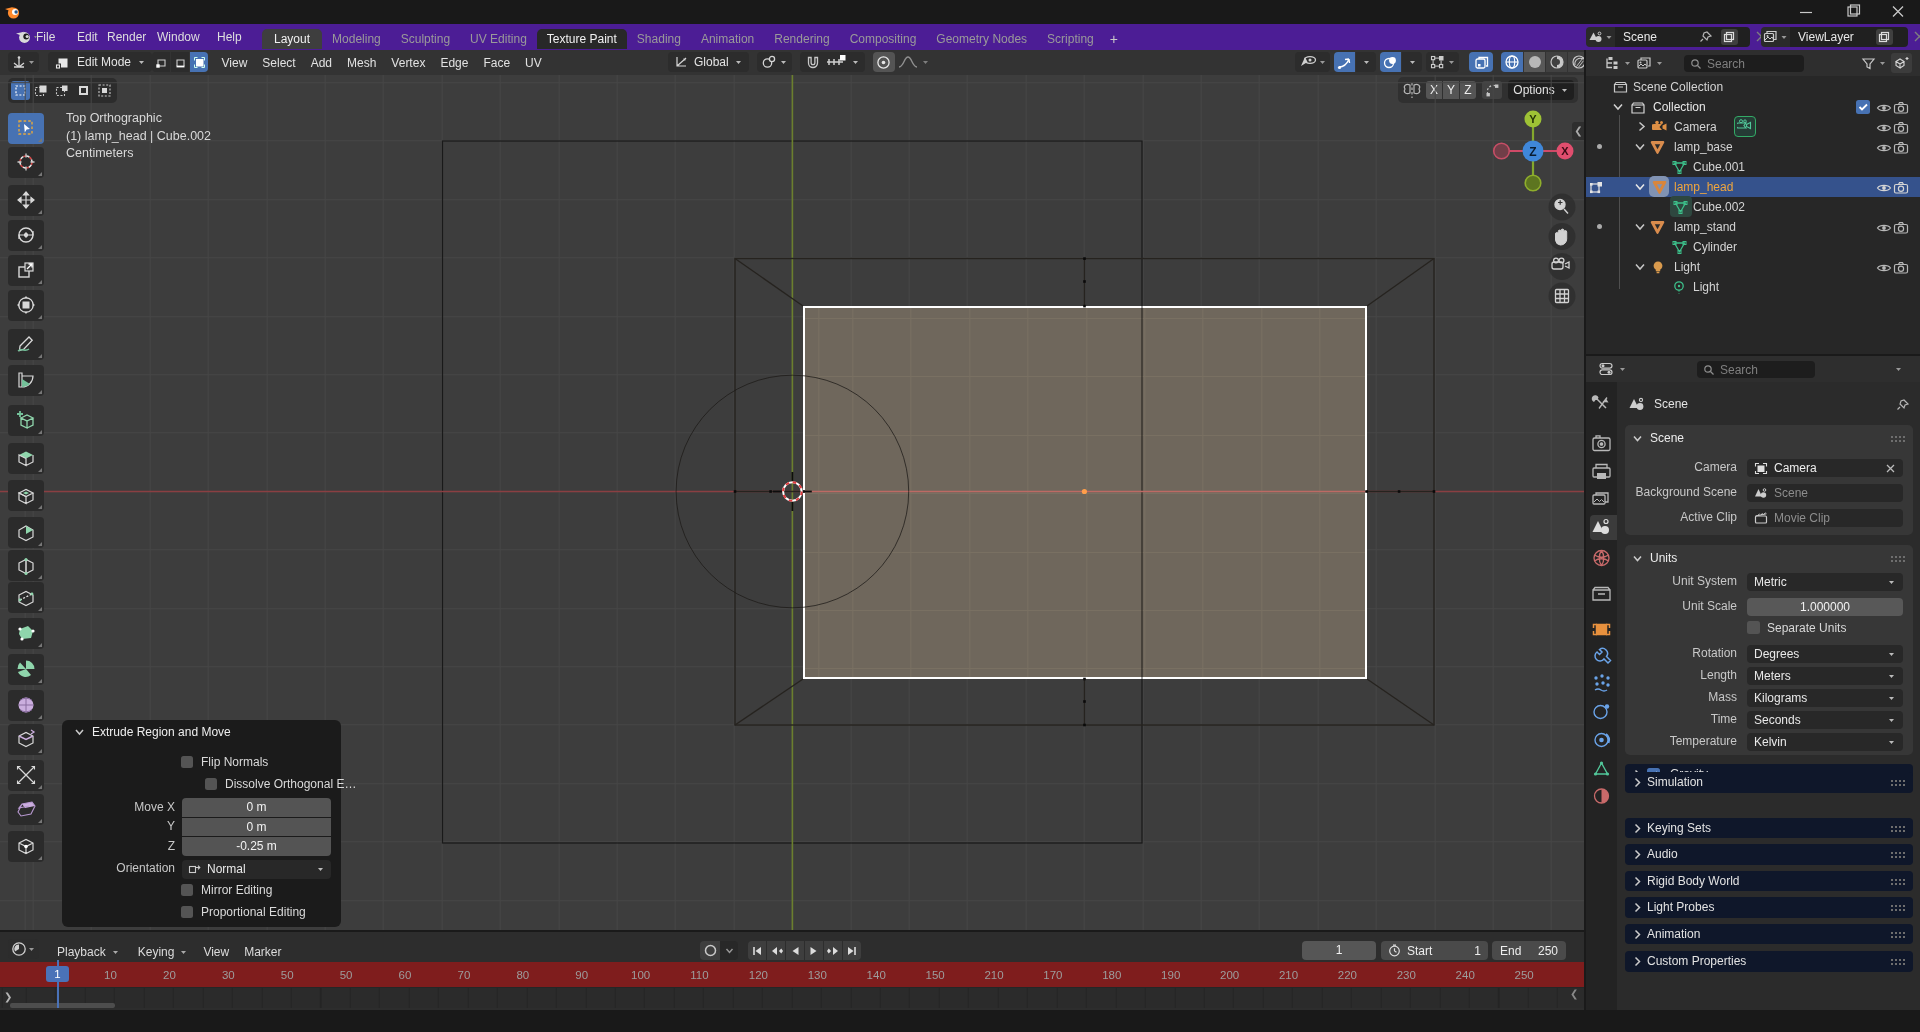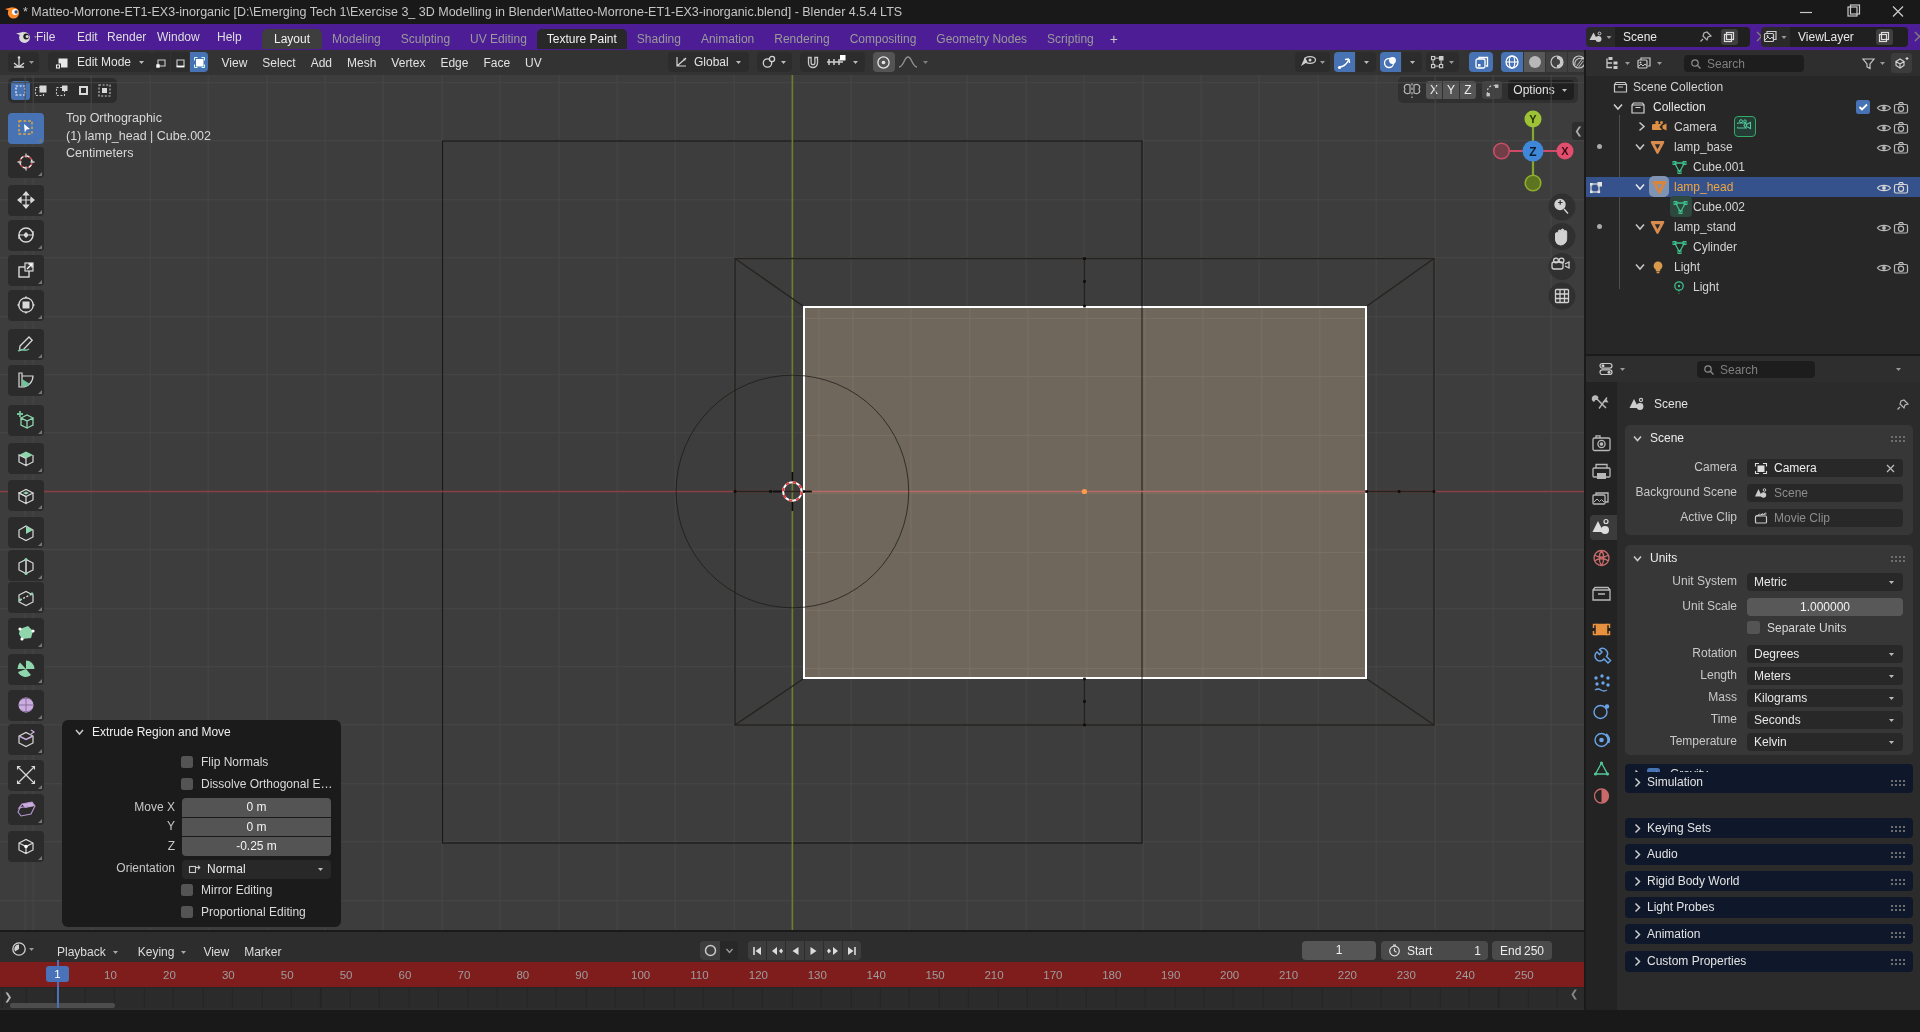--- a/index.html
+++ b/index.html
@@ -37,21 +37,20 @@
 <body>
 <div id="root">
 
   <div class="abs" id="titlebar" style="left:0;top:0;width:1920px;height:24px;background:#191919;">
     <svg class="abs" style="left:4px;top:4px" width="17" height="16" viewBox="0 0 17 16">
       <circle cx="9.5" cy="9" r="5.6" fill="#ff8b2d"></circle>
       <circle cx="11" cy="8" r="3" fill="#fff"></circle>
       <circle cx="12.1" cy="8" r="1.7" fill="#2a5a8a"></circle>
       <path d="M1 5 L9 3 L6 7 Z" fill="#ff8b2d"></path>
     </svg>
-    <div class="abs" style="left:23px;top:5px;color:#c6c6c6;font-size:12.5px;white-space:pre;">* Matteo-Morrone-ET1-EX3-inorganic [D:\Emerging Tech 1\Exercise 3_ 3D Modelling in Blender\Matteo-Morrone-ET1-EX3-inorganic.blend] - Blender 4.5.4 LTS</div>
     <svg class="abs" style="left:1798px;top:4px" width="110" height="16" viewBox="0 0 110 16">
       <line x1="2" y1="8.5" x2="14" y2="8.5" stroke="#c9c9c9" stroke-width="1.2"></line>
       <rect x="50" y="3" width="9" height="9" fill="none" stroke="#c9c9c9" stroke-width="1.2"></rect>
       <rect x="52.5" y="1" width="9" height="9" fill="none" stroke="#c9c9c9" stroke-width="1.2"></rect>
       <path d="M95 2.5 L105 12.5 M105 2.5 L95 12.5" stroke="#c9c9c9" stroke-width="1.3"></path>
     </svg>
   </div>
 
   <div class="abs" id="menubar" style="left:0;top:24px;width:1920px;height:26px;background:#4c1d95;">
     <svg class="abs" style="left:14px;top:5px" width="24" height="16" viewBox="0 0 24 16">
@@ -647,21 +646,21 @@
       <div class="row" style="position:absolute;left:12px;top:5px;gap:7px;">
         <svg width="11" height="14" viewBox="0 0 11 14">
             <path d="M2 5 l3.5 4 3.5 -4" stroke="#c9c9c9" stroke-width="1.5" fill="none"></path>
           </svg>
         <span style="color:#eee;">Extrude Region and Move</span>
       </div>
       <div class="exrow" style="top:35px;">
           <span class="cb"></span>
           <span>Flip Normals</span>
         </div>
-      <div class="exrow" style="top:57px;">
+      <div class="exrow" style="top:57px;margin-left:24px;">
           <span class="cb"></span>
           <span>Dissolve Orthogonal E…</span>
         </div>
       <div class="abs" style="right:166px;top:79.5px;color:#c8c8c8;">Move X</div>
       <div class="abs numf" style="left:120px;top:78px;border-radius:4px 4px 0 0;">0 m</div>
       <div class="abs" style="right:166px;top:99px;color:#c8c8c8;">Y</div>
       <div class="abs numf" style="left:120px;top:97.5px;">0 m</div>
       <div class="abs" style="right:166px;top:118.5px;color:#c8c8c8;">Z</div>
       <div class="abs numf" style="left:120px;top:117px;border-radius:0 0 4px 4px;">-0.25 m</div>
       <div class="abs" style="right:166px;top:141px;color:#c8c8c8;">Orientation</div>
@@ -762,21 +761,21 @@
 
     <div class="abs" style="left:1302px;top:11px;width:74px;height:19px;background:#565656;border-radius:4px;color:#f2f2f2;text-align:center;line-height:19px;">1</div>
     <div class="abs row" style="left:1381px;top:11px;width:107px;height:19px;background:#4a4a4a;border-radius:4px;color:#ededed;padding:0 7px;box-sizing:border-box;gap:6px;">
       <svg width="13" height="13" viewBox="0 0 13 13">
           <circle cx="6.5" cy="7" r="4.8" fill="none" stroke="#ddd" stroke-width="1.2"></circle>
           <path d="M6.5 7 V4.2 M6.5 7 l2 1.2 M5 1.2 h3" stroke="#ddd" stroke-width="1.2" fill="none"></path>
         </svg>
       <span>Start</span>
         <span style="margin-left:auto;">1</span>
     </div>
-    <div class="abs row" style="left:1492px;top:11px;width:60px;height:19px;background:#4a4a4a;border-radius:4px;color:#ededed;padding:0 8px;box-sizing:border-box;">
+    <div class="abs row" style="left:1492px;top:11px;width:74px;height:19px;background:#4a4a4a;border-radius:4px;color:#ededed;padding:0 8px;box-sizing:border-box;">
       <span>End</span>
         <span style="margin-left:auto;">250</span>
     </div>
 
     <div class="abs" id="ruler" style="left:0;top:32px;width:1585px;height:25px;background:#7f1d1d;color:#9d9d9d;font-size:11.5px;">
         <span class="rnum" style="left:110.5px;">10</span>
         <span class="rnum" style="left:169.4px;">20</span>
         <span class="rnum" style="left:228.3px;">30</span>
         <span class="rnum" style="left:287.2px;">50</span>
         <span class="rnum" style="left:346.1px;">50</span>

